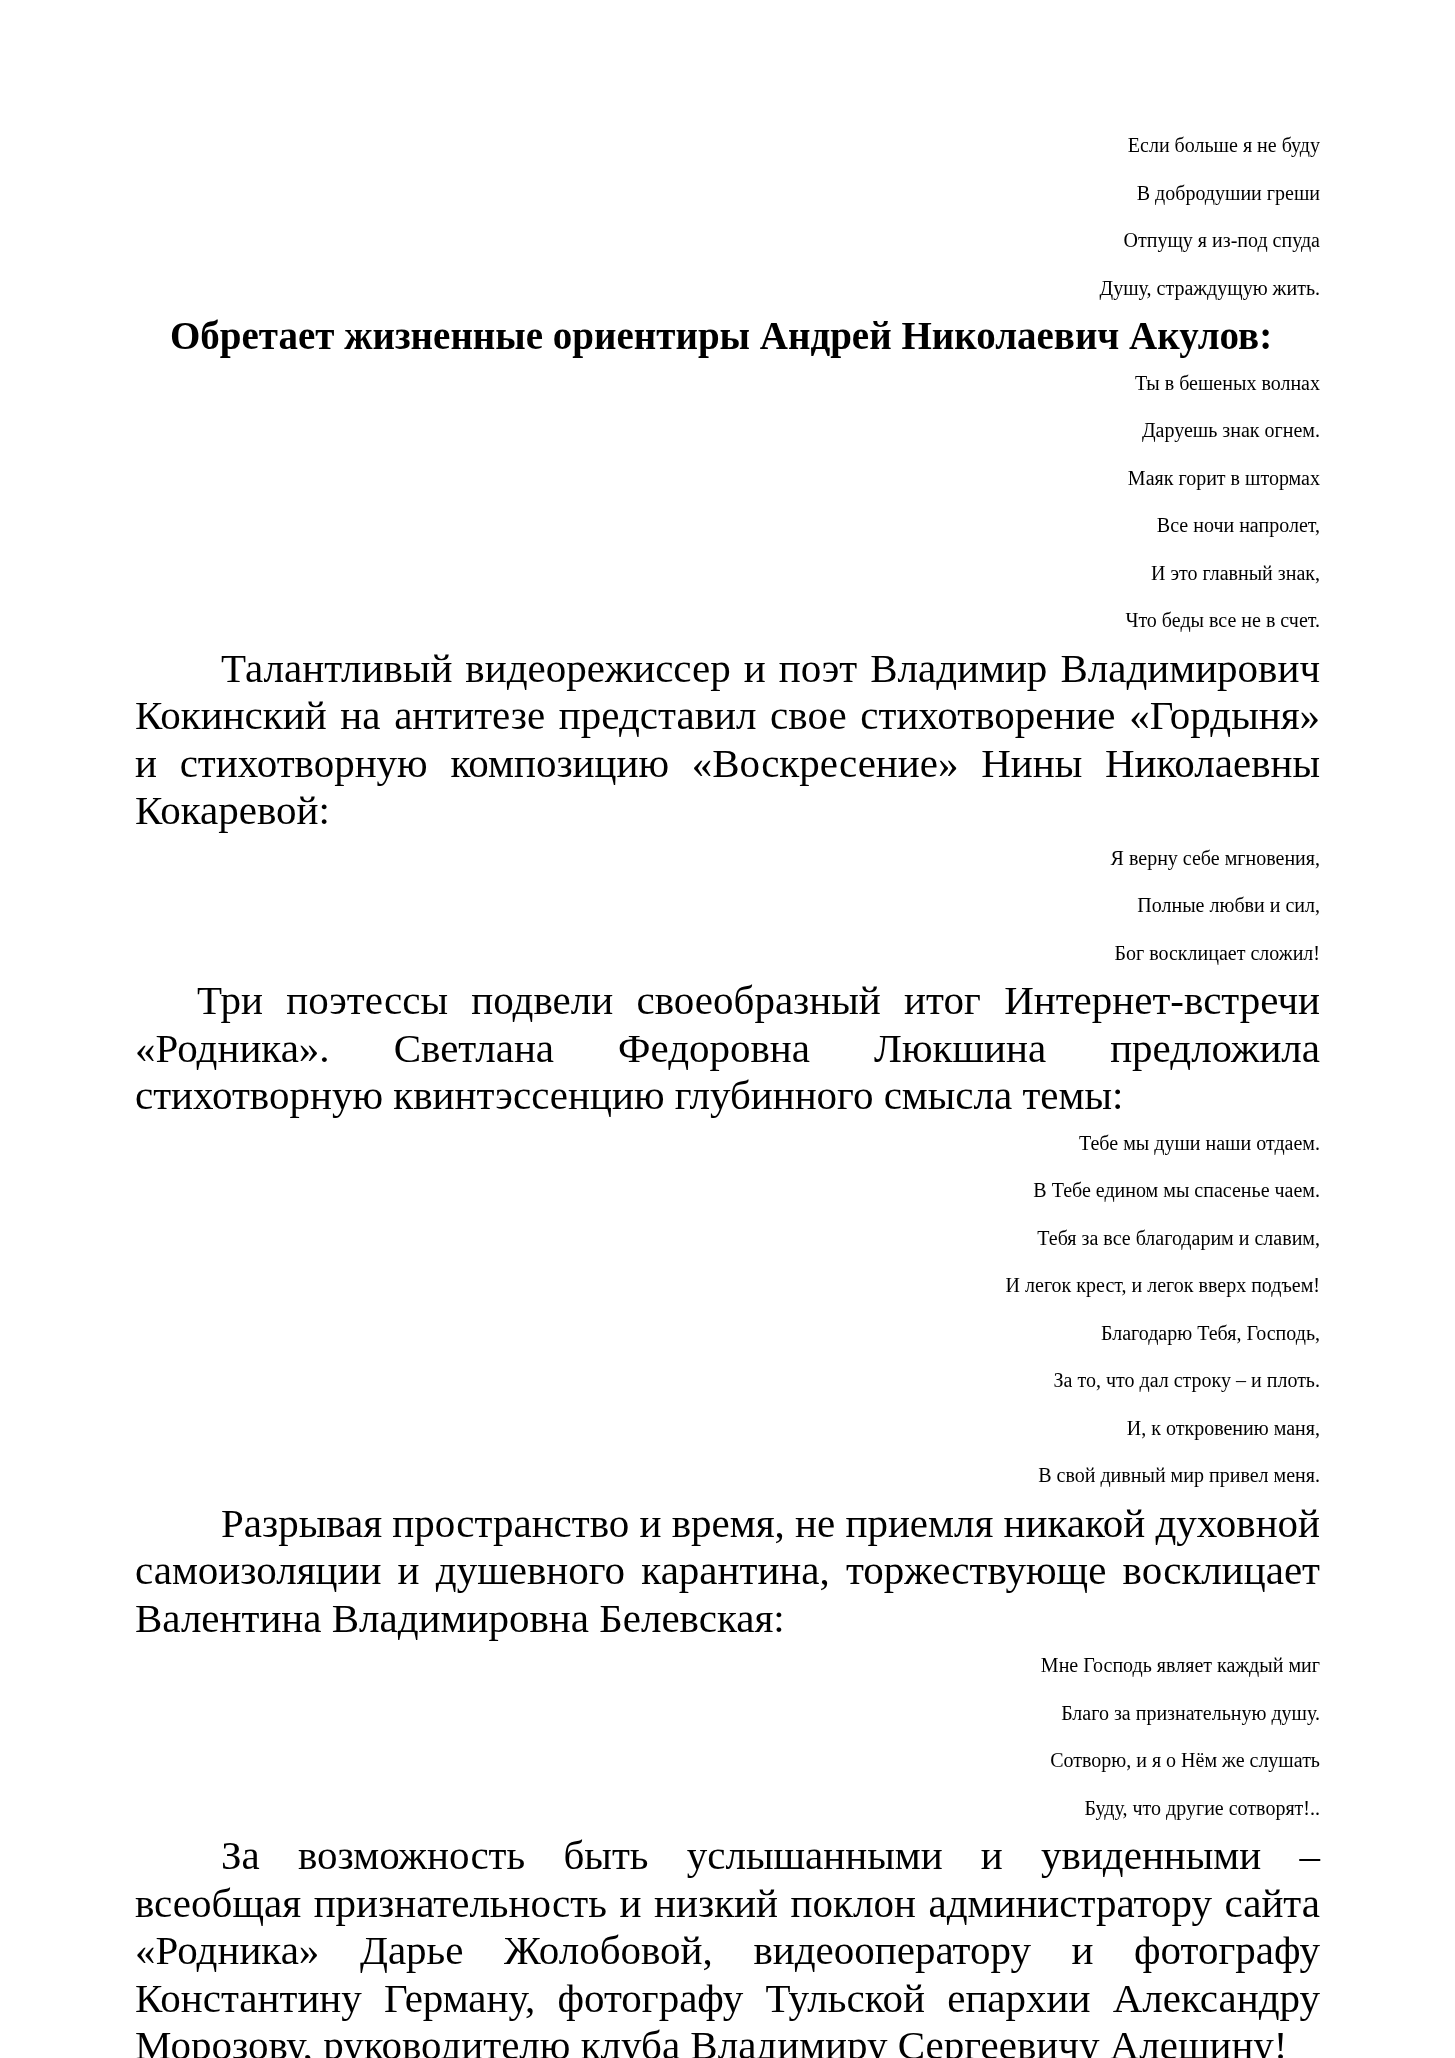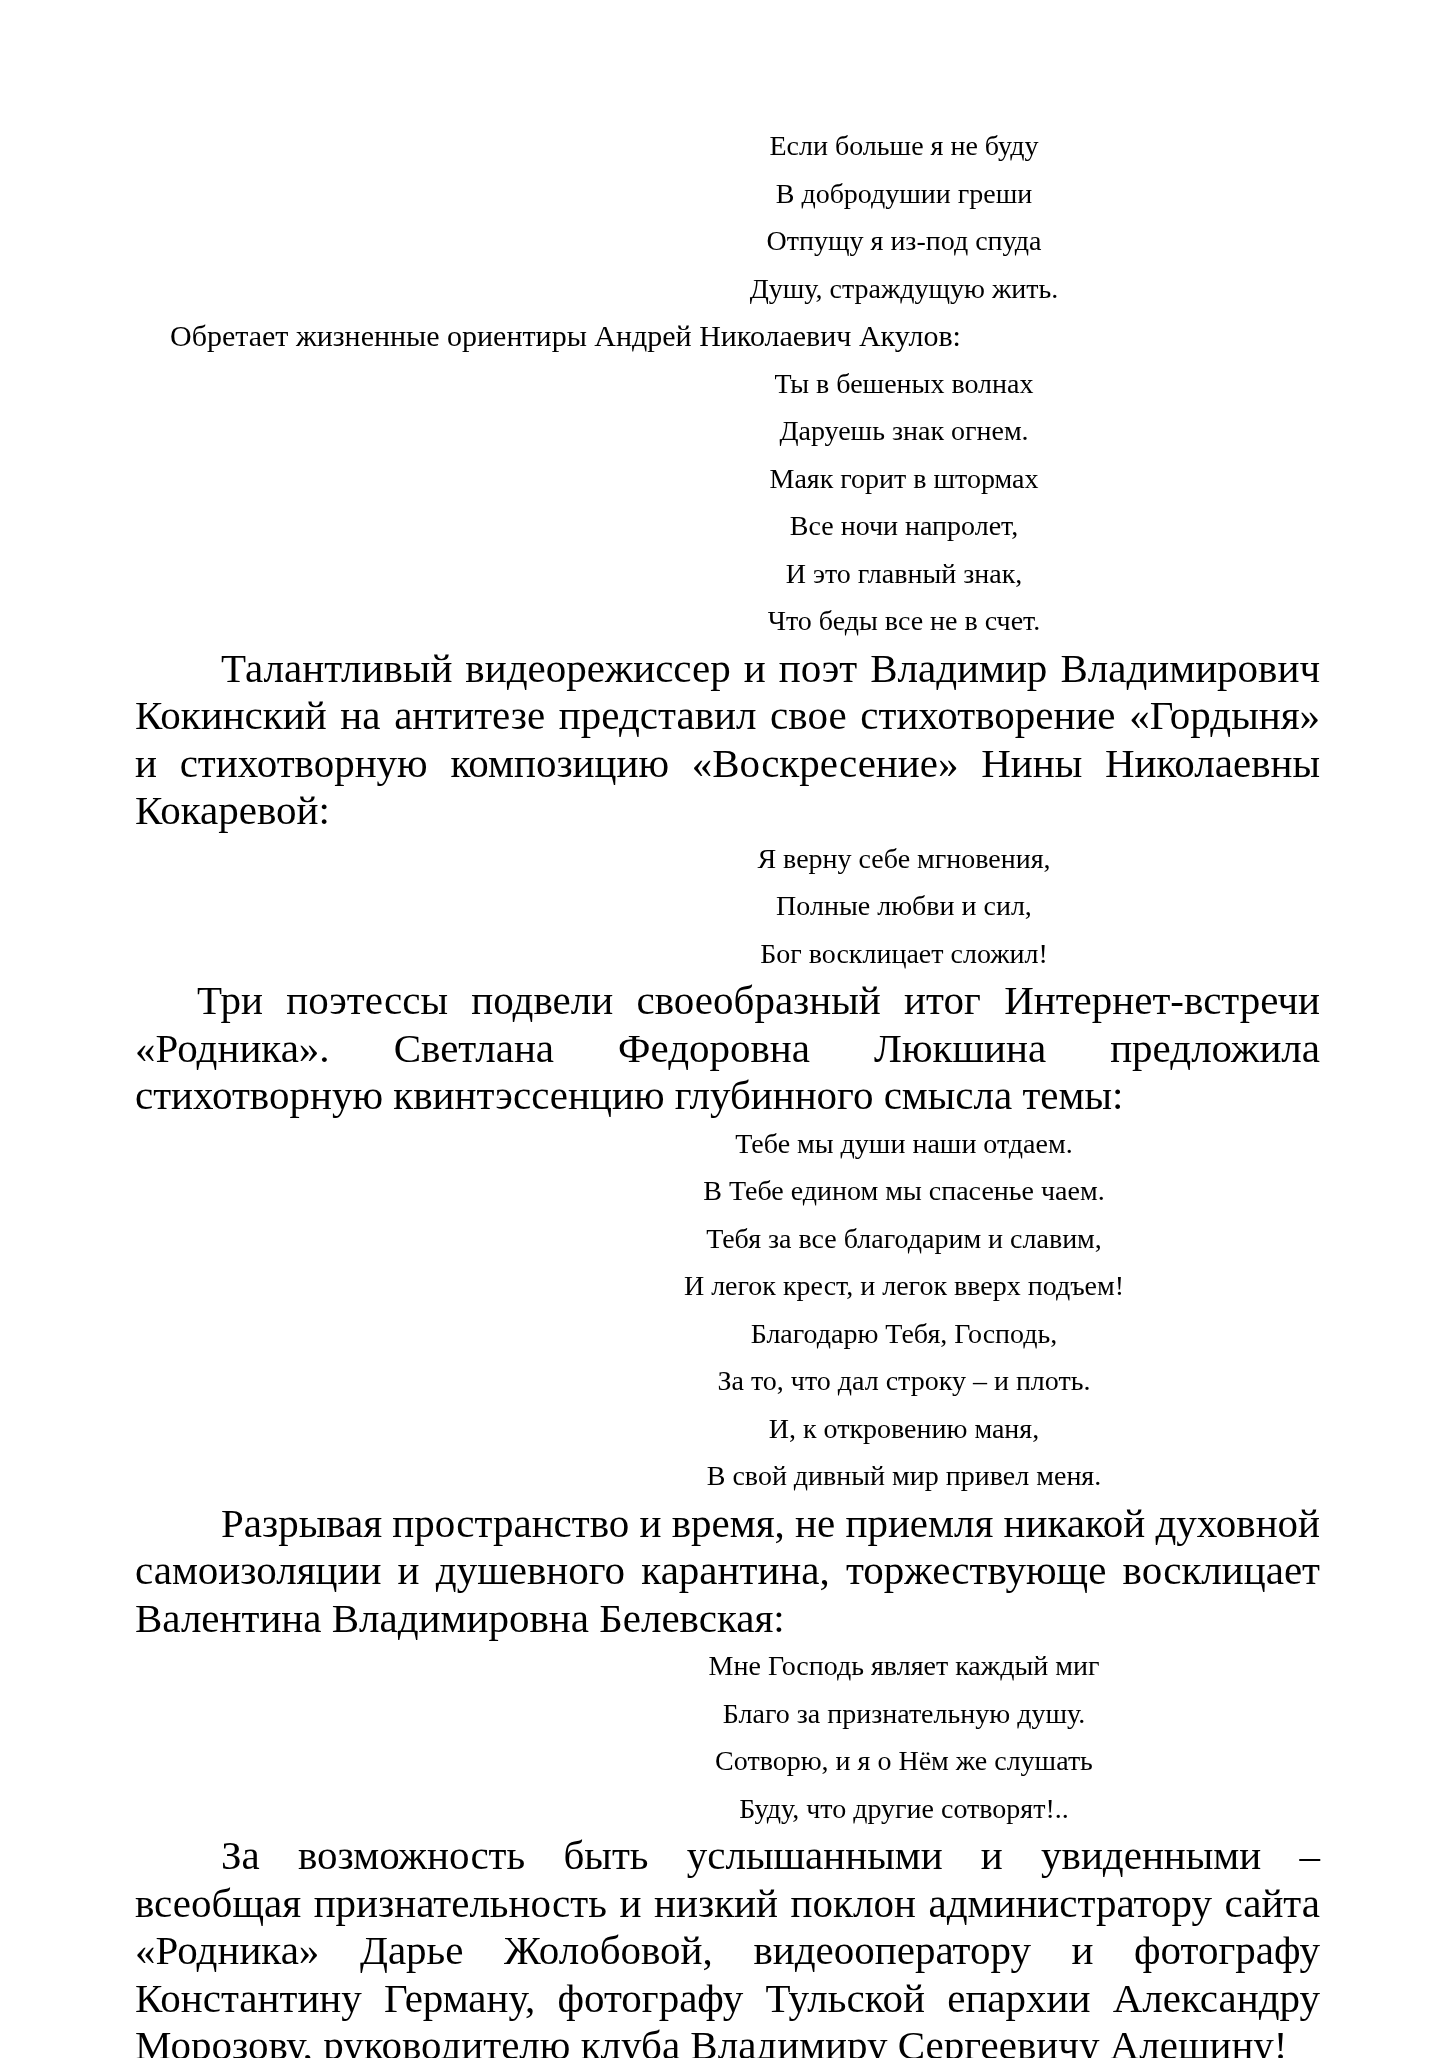--- a/index.html
+++ b/index.html
@@ -42,42 +42,43 @@
   .para.indent-narrow {
     text-indent: 62px;
   }
   
   .verse {
     margin: 0;
     padding: 0;
     list-style: none;
   }
   .verse-line {
-    font-size: 28px;
+    font-size: 20px;
     line-height: 47.5px;
-    text-align: center;
+    text-align: right;
     text-indent: 0;
     margin-left: 353px;
     white-space: pre-wrap;
   }
   
   .verse.v1 .verse-line { margin-left: 353px; }
   .verse.v2 .verse-line { margin-left: 353px; }
   .verse.v3 .verse-line { margin-left: 353px; }
   .verse.v4 .verse-line { margin-left: 353px; }
   .verse.v5 .verse-line { margin-left: 353px; }
   .verse.v6 .verse-line { margin-left: 353px; }
   
   .lead-line {
     margin: 0;
-    font-size: 30px;
+    font-size: 39px;
     line-height: 47.5px;
     text-align: left;
     text-indent: 0;
     margin-left: 35px;
+    font-weight: bold;
   }
 </style>
 </head>
 <body>
 
 <div class="page">
   <div class="text-column">
 
     <div class="verse v1">
       <div class="verse-line">Если больше я не буду</div>

